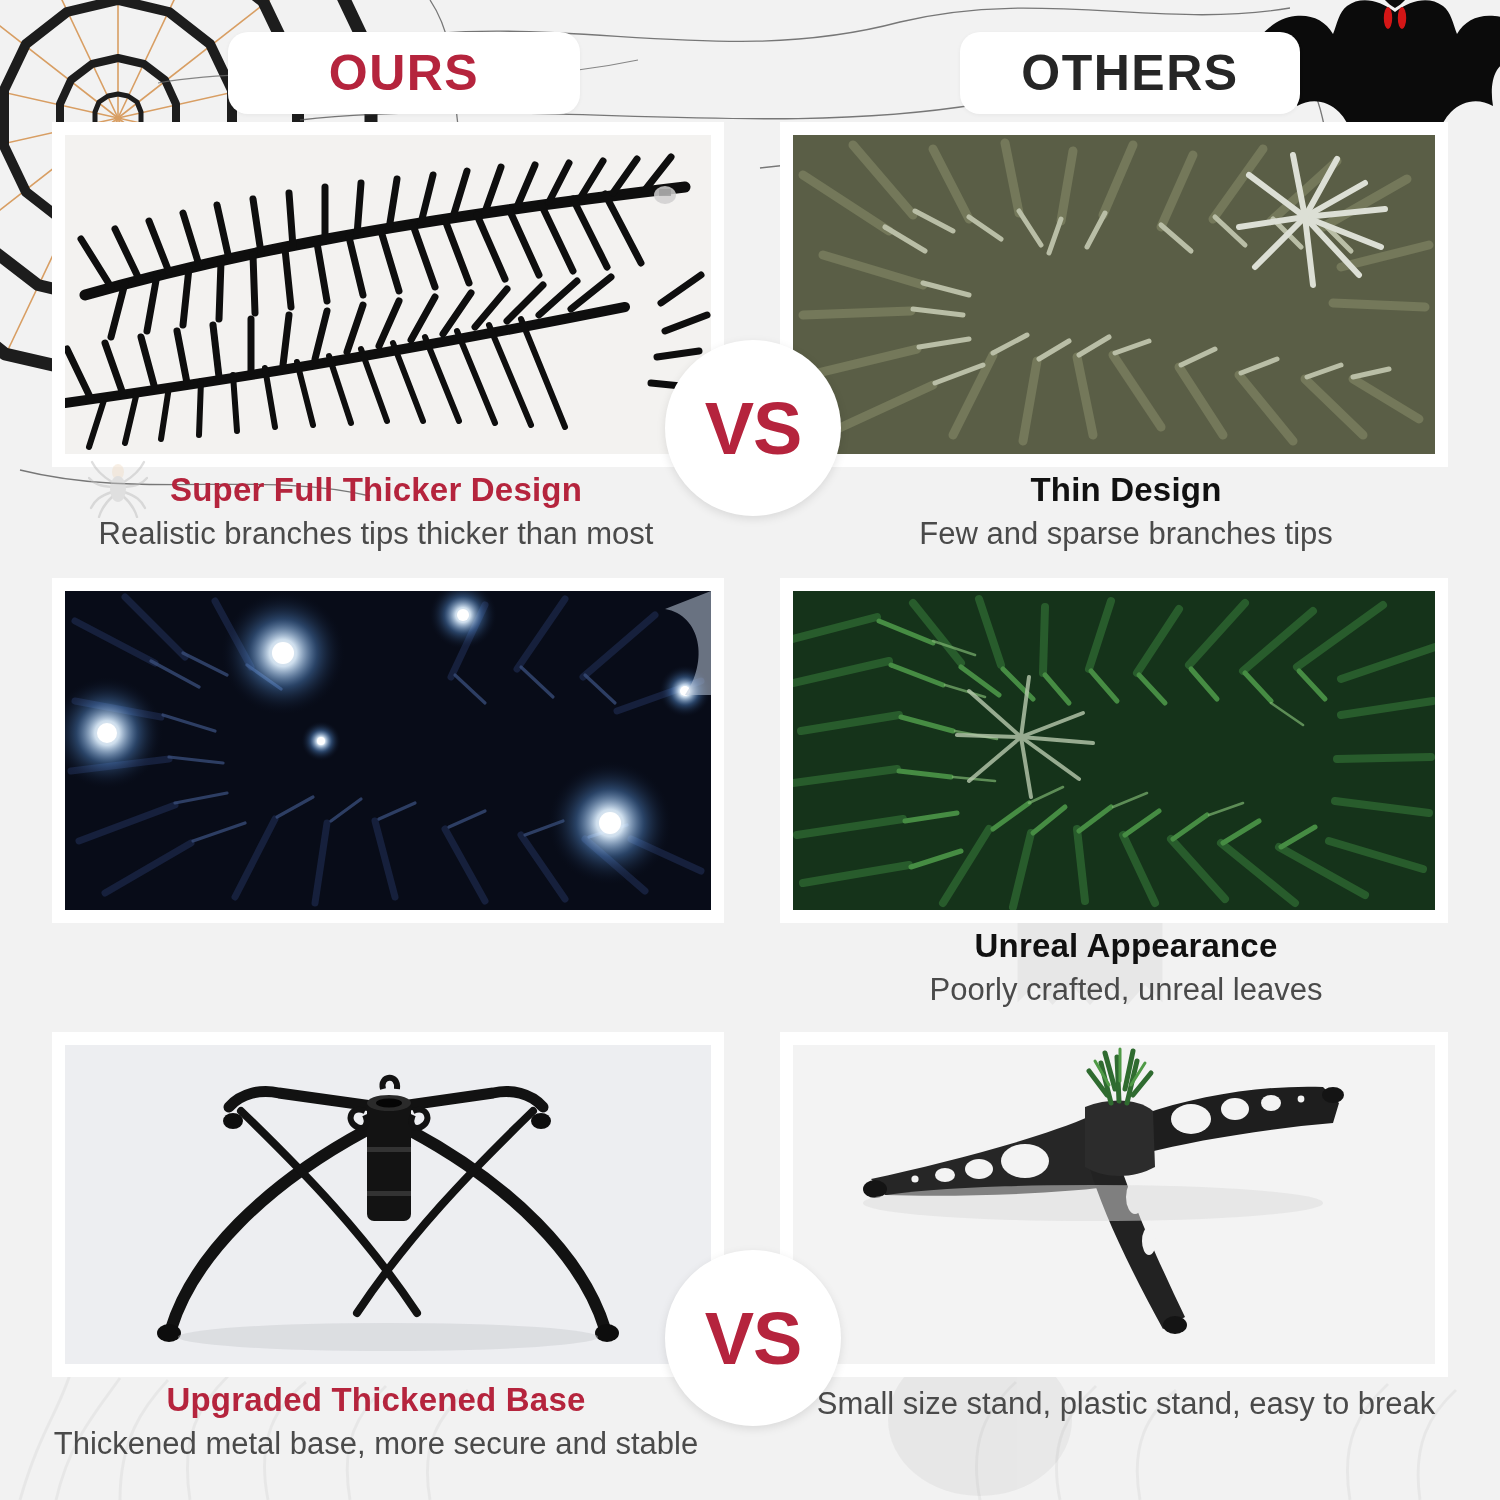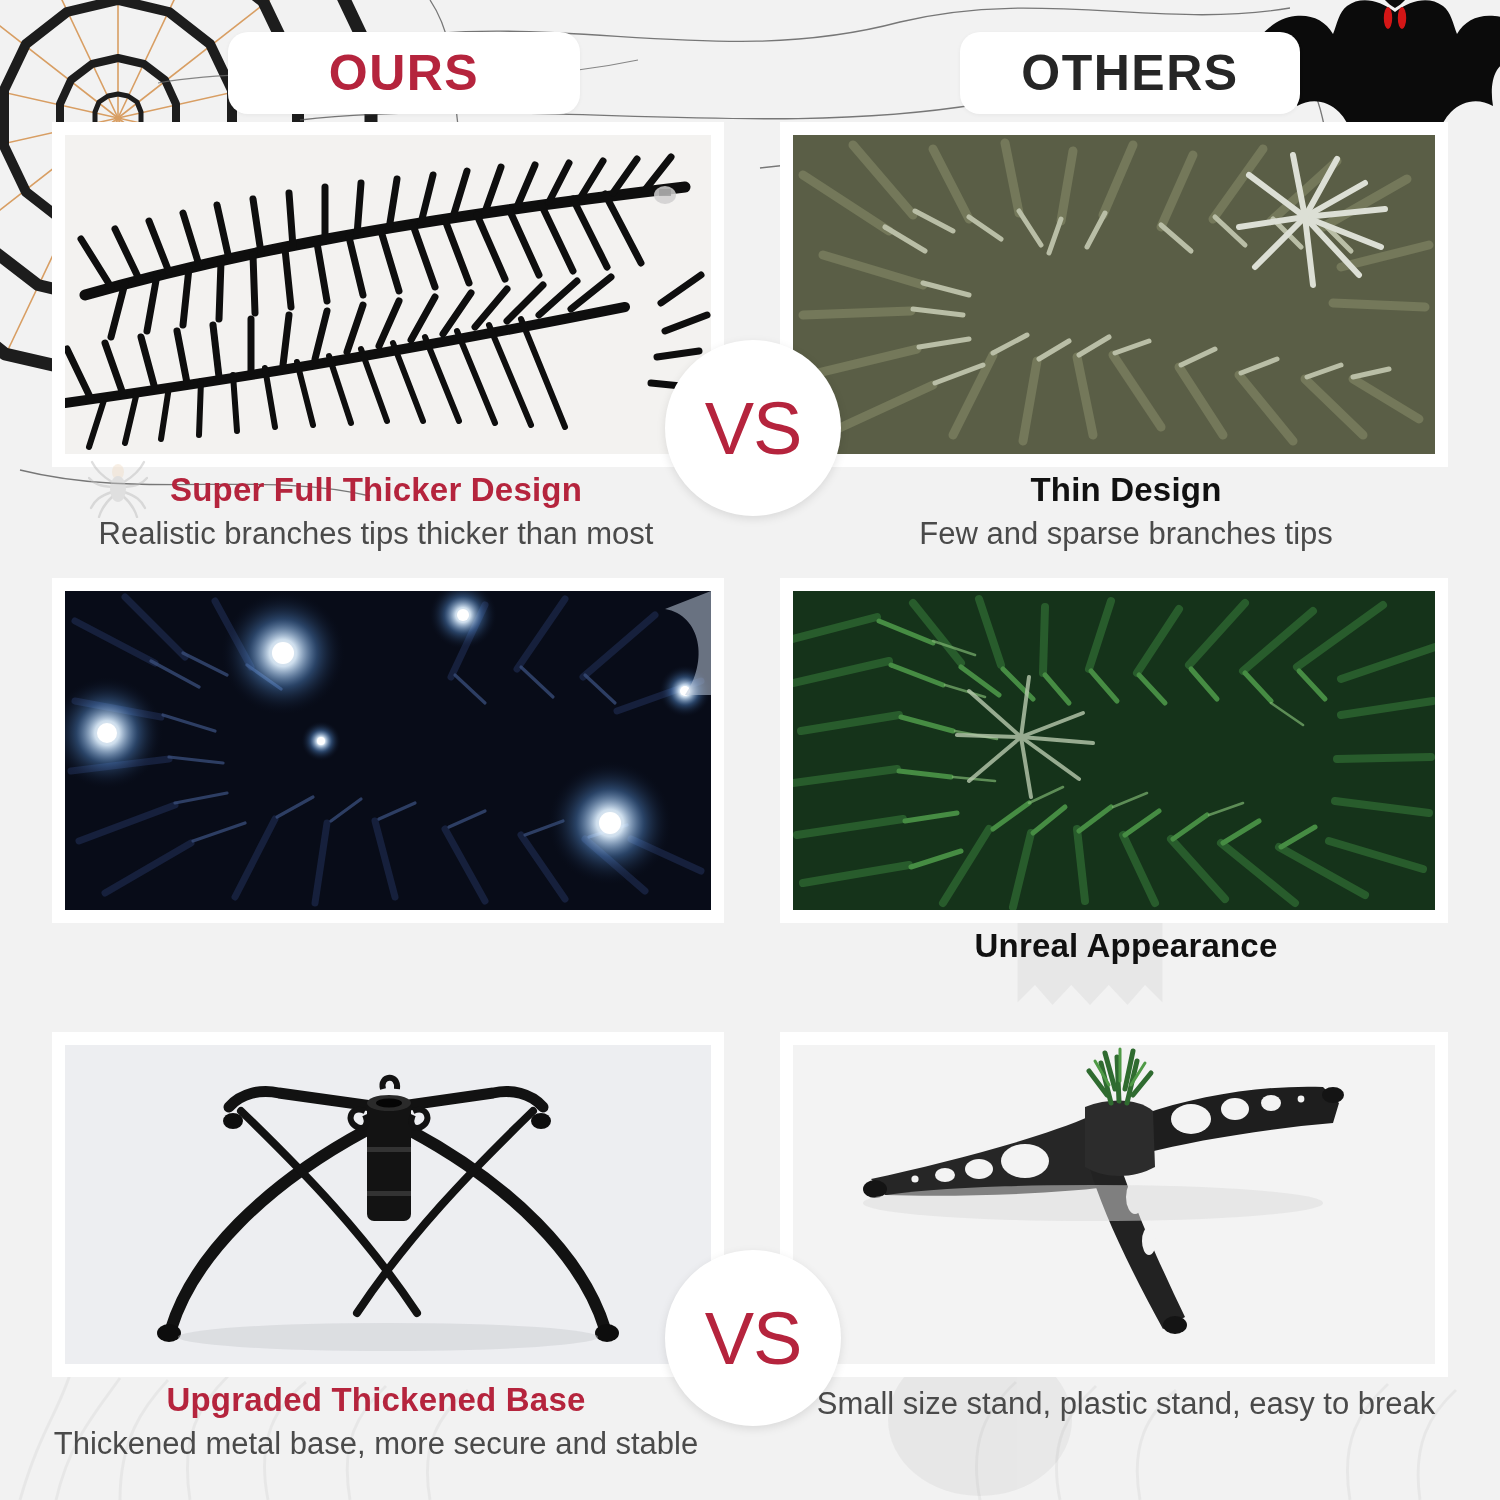--- a/index.html
+++ b/index.html
@@ -67,21 +67,21 @@
 
   
   .vs {
     position:absolute; left:665px; width:176px; height:176px;
     border-radius:50%; background:#fff;
     display:flex; align-items:center; justify-content:center;
     box-shadow:0 3px 10px rgba(0,0,0,.10);
     z-index:6;
   }
   .vs span {
-    font-size:74px; font-weight:normal; color:#b5243d; letter-spacing:-1px;
+    font-size:74px; font-weight:bold; color:#b5243d; letter-spacing:-1px;
   }
   #vs-0 { top:218px; }
   #vs-1 { top:672px; }
 
   
   .spider-icon {
     position:absolute; left:88px; top:-10px;
     width:60px; height:58px; opacity:.45;
   }
 </style>
@@ -570,20 +570,21 @@
       </div>
     </div>
 
     <div class="vs" id="vs-1">
       <span>VS</span>
     </div>
 
 
     <div class="caption cap-right">
       <span class="ttl others">Unreal Appearance</span>
+      <span class="sub">Poorly crafted, unreal leaves</span>
     </div>
   </div>
 
   <div class="row" id="row-2">
 
     <div class="card left">
       <div class="photo">
         <svg width="100%" height="100%" viewBox="0 0 646 319" preserveAspectRatio="none">
           <rect width="646" height="319" fill="#edeef1"></rect>
           <g stroke="#121212" fill="none" stroke-linecap="round">

